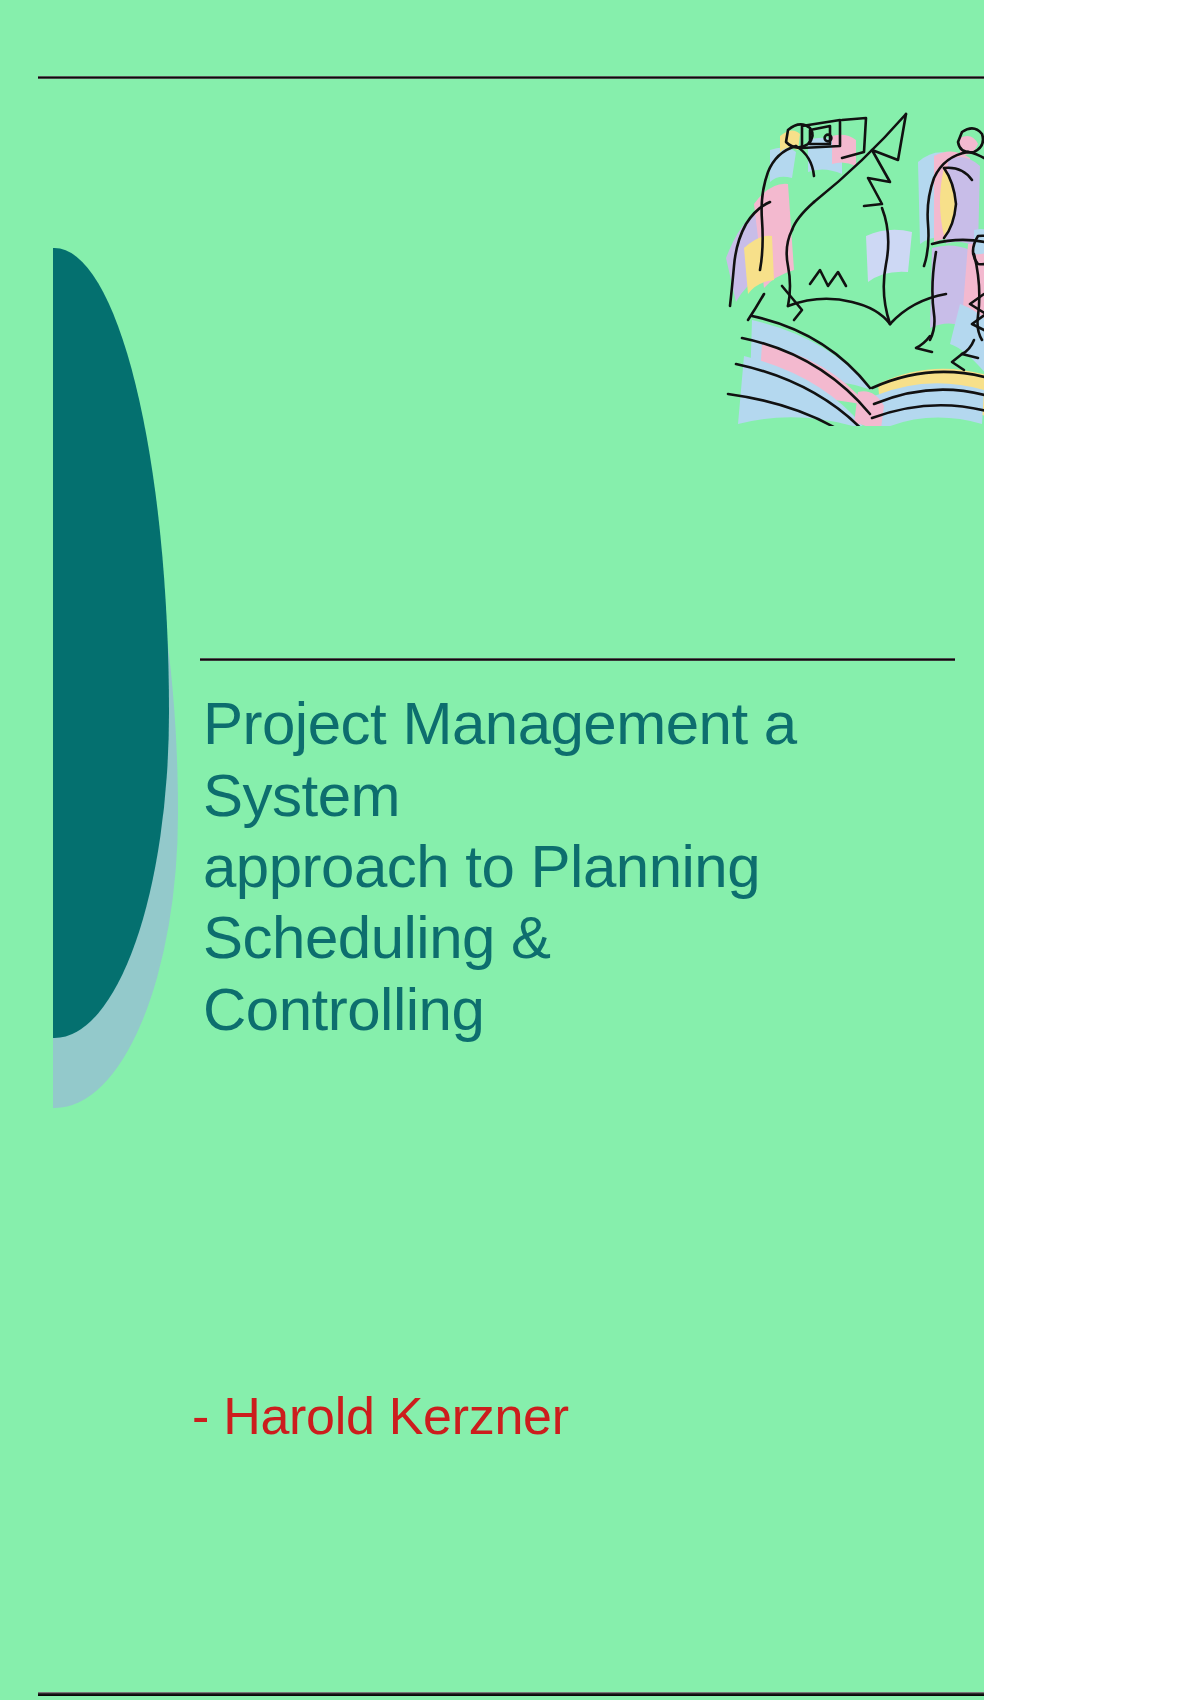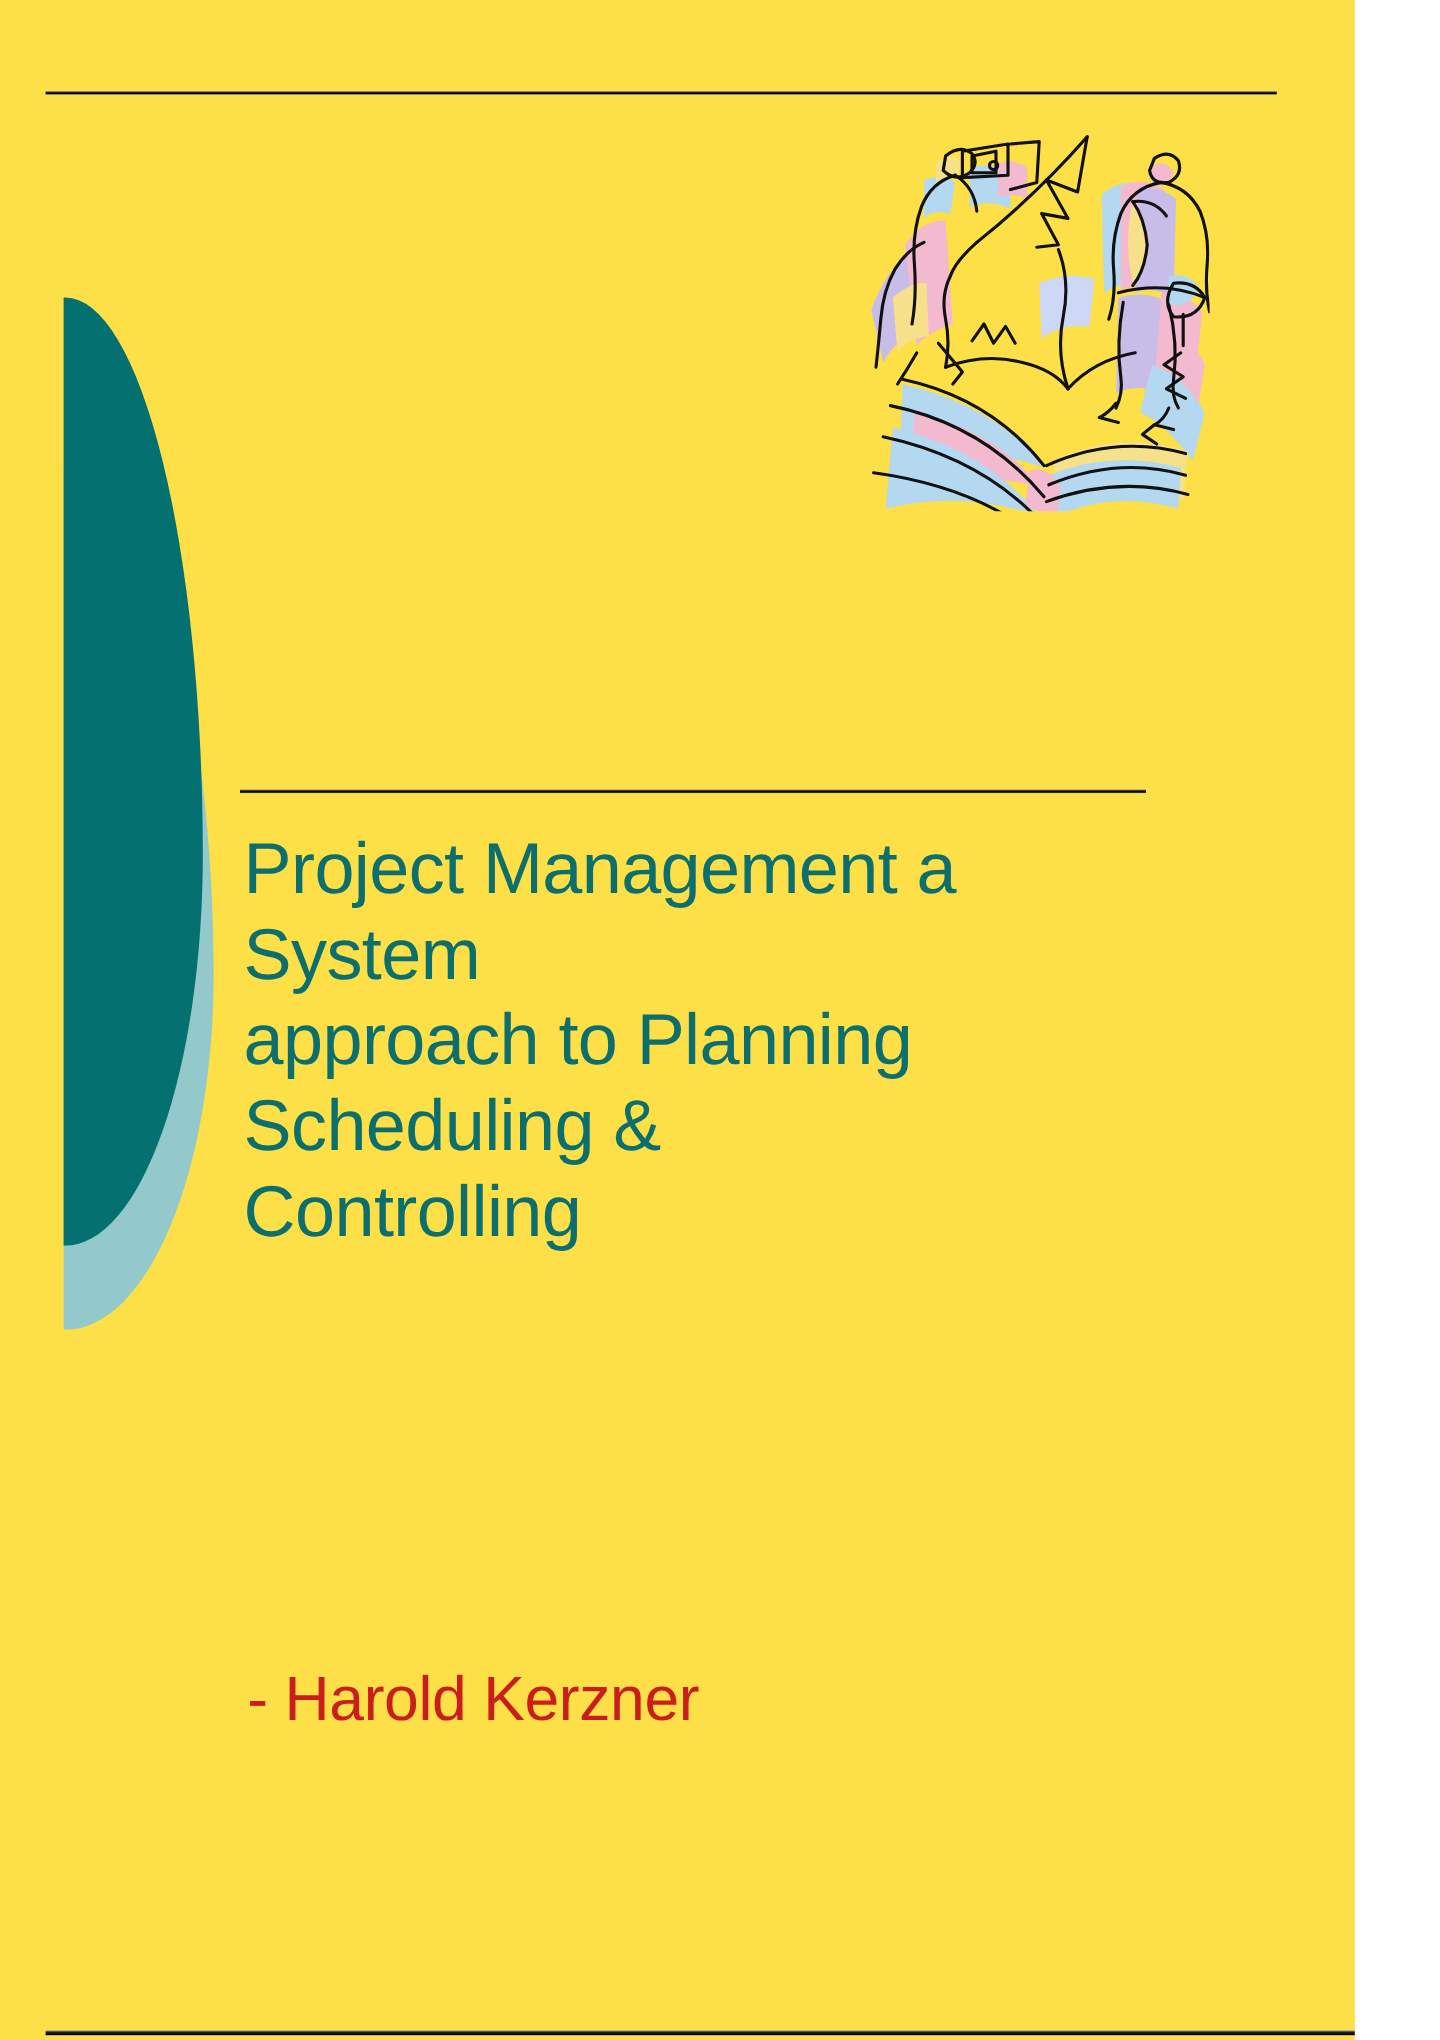--- a/index.html
+++ b/index.html
@@ -5,23 +5,23 @@
   html, body {
     margin: 0;
     padding: 0;
     background: #ffffff;
   }
   body {
     font-family: "Liberation Sans", sans-serif;
   }
   .page {
     position: relative;
-    width: 1129px;
+    width: 984px;
     height: 1700px;
-    background: #fde047;
+    background: #86efac;
     overflow: hidden;
   }
 
   
   .rule-top {
     position: absolute;
     left: 38px;
     top: 76px;
     width: 1026px;
     height: 3px;
@@ -91,21 +91,21 @@
     width: 790px;
     color: #0d6e6e;
     font-size: 60px;
     line-height: 1.19;
     font-weight: 400;
     letter-spacing: -0.5px;
     white-space: pre-line;
   }
   .byline {
     position: absolute;
-    left: 206px;
+    left: 192px;
     top: 1388px;
     color: #cc1d1d;
     font-size: 52px;
     line-height: 1.1;
     font-weight: 400;
     letter-spacing: -0.3px;
   }
 </style>
 </head>
 <body>

